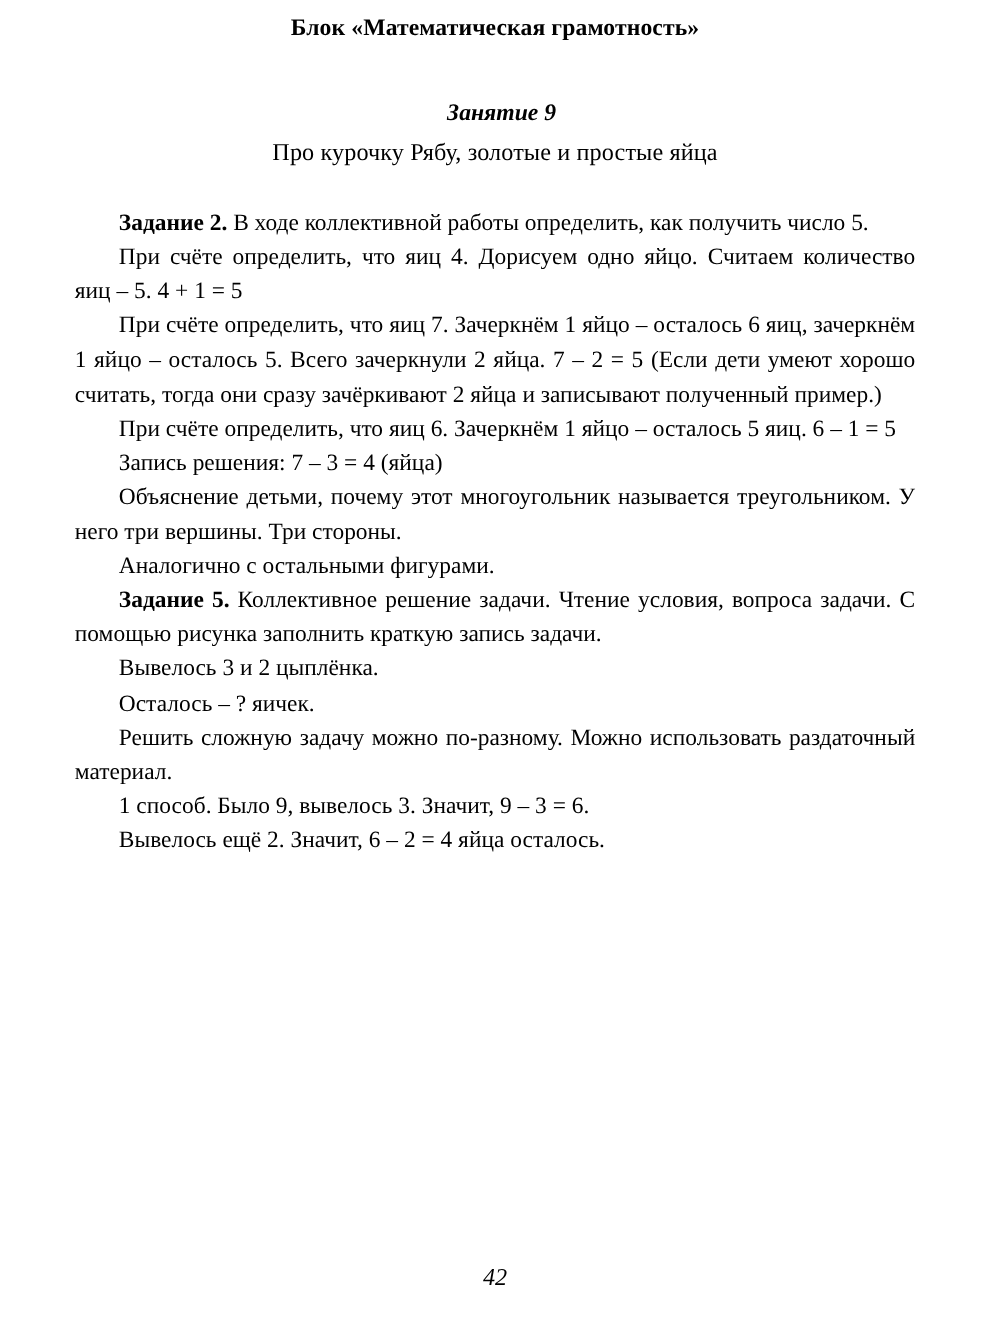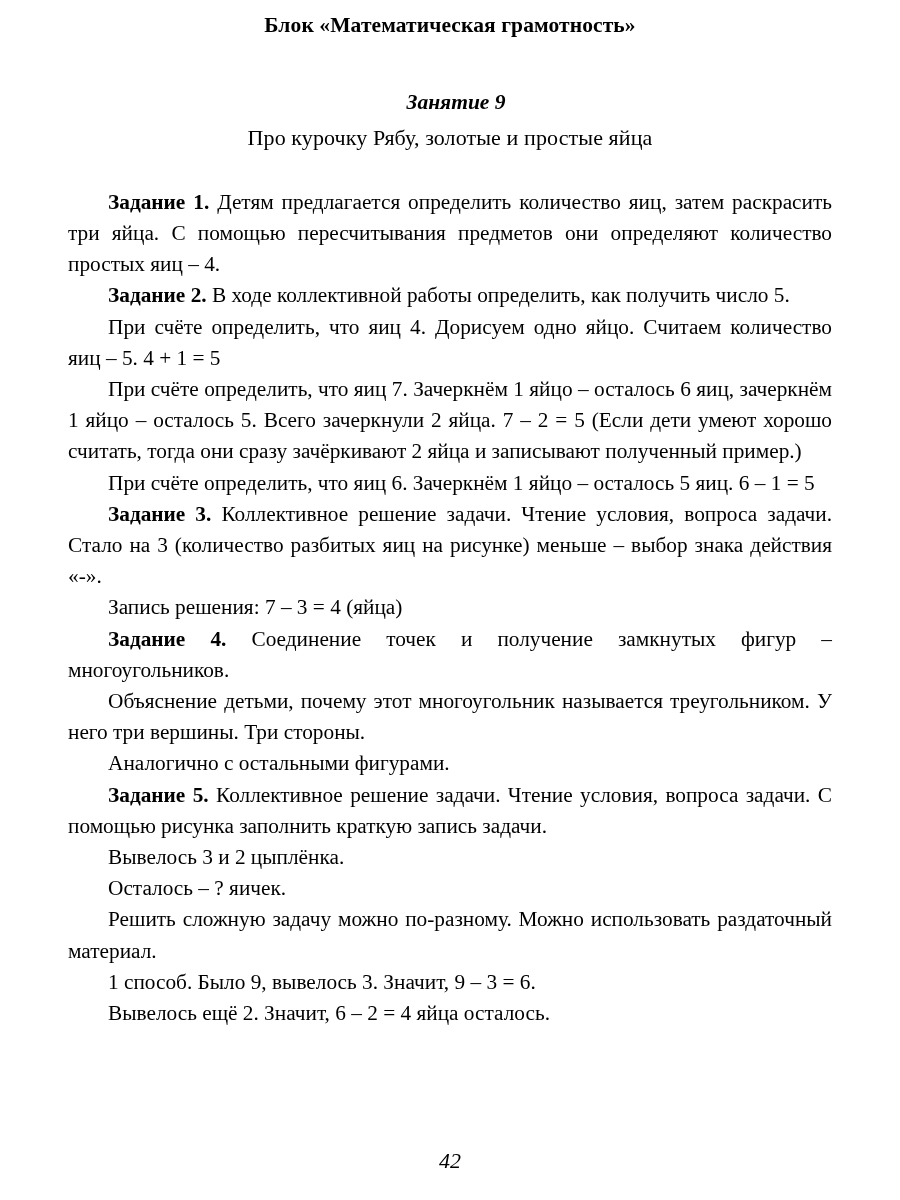--- a/index.html
+++ b/index.html
@@ -82,28 +82,25 @@
 <div class="page">
 
   <div class="running-head">Блок «Математическая грамотность»</div>
 
   <div class="lesson-block">
     <div class="lesson-number">Занятие 9</div>
     <div class="lesson-title">Про курочку Рябу, золотые и простые яйца</div>
   </div>
 
   <div class="body-text" id="body-text">
-      <p class="para"><span class="b">Задание 1.</span><span> Детям предлагается определить количество яиц, затем раскрасить три яйца. С помощью пересчитывания предметов они определяют количество простых яиц – 4.</span></p>
       <p class="para"><span class="b">Задание 2.</span><span> В ходе коллективной работы определить, как получить число 5.</span></p>
       <p class="para"><span>При счёте определить, что яиц 4. Дорисуем одно яйцо. Считаем количество яиц – 5. 4 + 1 = 5</span></p>
       <p class="para"><span>При счёте определить, что яиц 7. Зачеркнём 1 яйцо – осталось 6 яиц, зачеркнём 1 яйцо – осталось 5. Всего зачеркнули 2 яйца. 7 – 2 = 5 (Если дети умеют хорошо считать, тогда они сразу зачёркивают 2 яйца и записывают полученный пример.)</span></p>
       <p class="para"><span>При счёте определить, что яиц 6. Зачеркнём 1 яйцо – осталось 5 яиц. 6 – 1 = 5</span></p>
-      <p class="para"><span class="b">Задание 3.</span><span> Коллективное решение задачи. Чтение условия, вопроса задачи. Стало на 3 (количество разбитых яиц на рисунке) меньше – выбор знака действия «-».</span></p>
       <p class="para"><span>Запись решения: 7 – 3 = 4 (яйца)</span></p>
-      <p class="para"><span class="b">Задание 4.</span><span> Соединение точек и получение замкнутых фигур – многоугольников.</span></p>
       <p class="para"><span>Объяснение детьми, почему этот многоугольник называется треугольником. У него три вершины. Три стороны.</span></p>
       <p class="para"><span>Аналогично с остальными фигурами.</span></p>
       <p class="para"><span class="b">Задание 5.</span><span> Коллективное решение задачи. Чтение условия, вопроса задачи. С помощью рисунка заполнить краткую запись задачи.</span></p>
       <p class="para"><span>Вывелось 3 и 2 цыплёнка.</span></p>
       <p class="para"><span>Осталось – ? яичек.</span></p>
       <p class="para"><span>Решить сложную задачу можно по-разному. Можно использовать раздаточный материал.</span></p>
       <p class="para"><span>1 способ. Было 9, вывелось 3. Значит, 9 – 3 = 6.</span></p>
       <p class="para"><span>Вывелось ещё 2. Значит, 6 – 2 = 4 яйца осталось.</span></p>
     </div>
 

